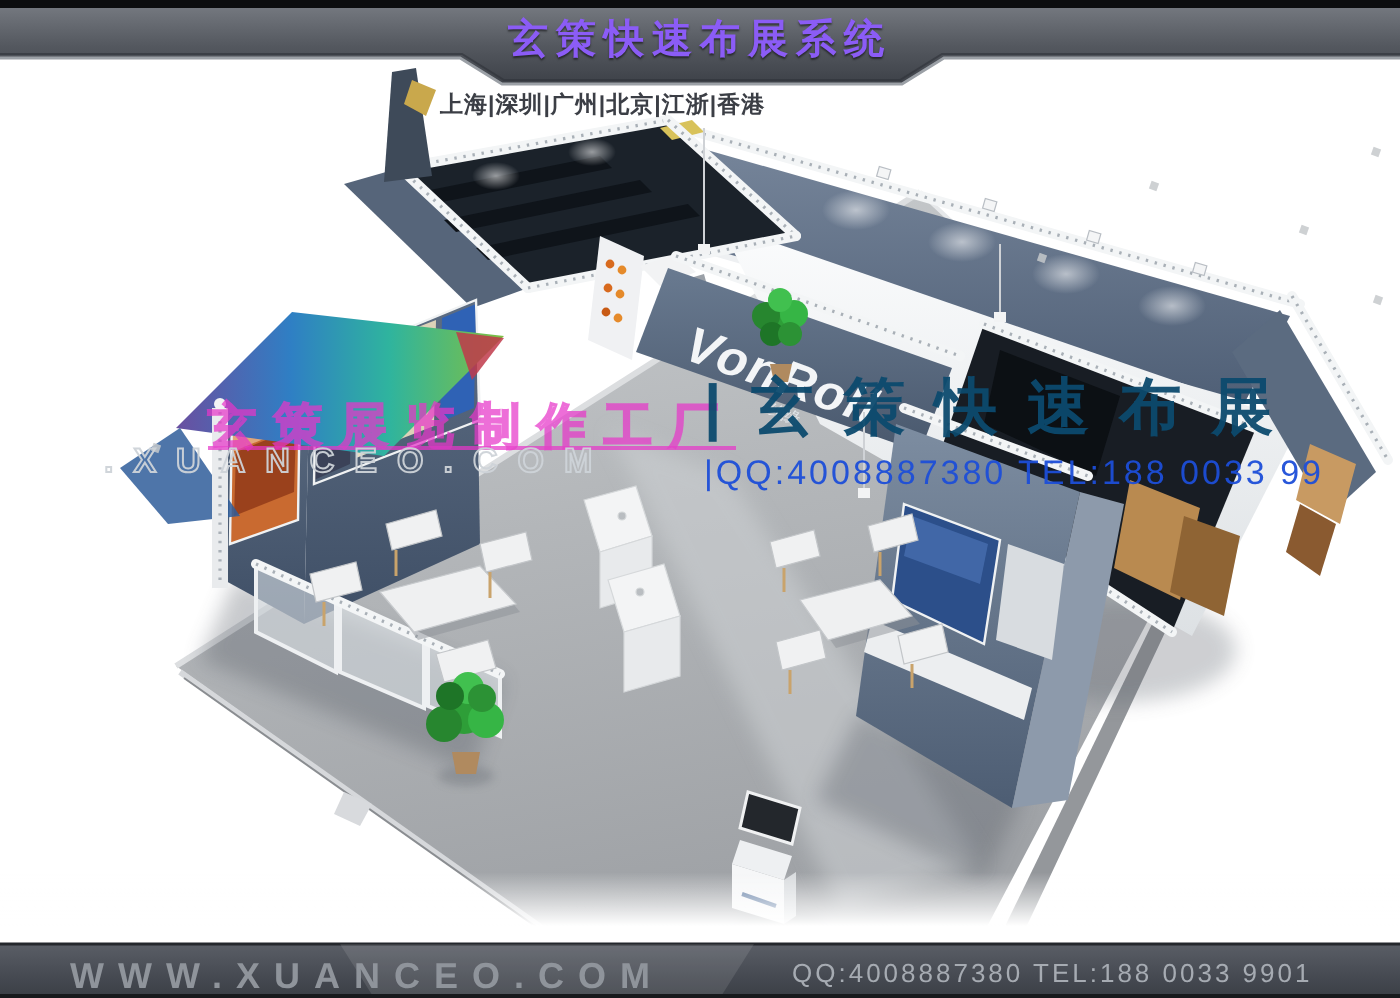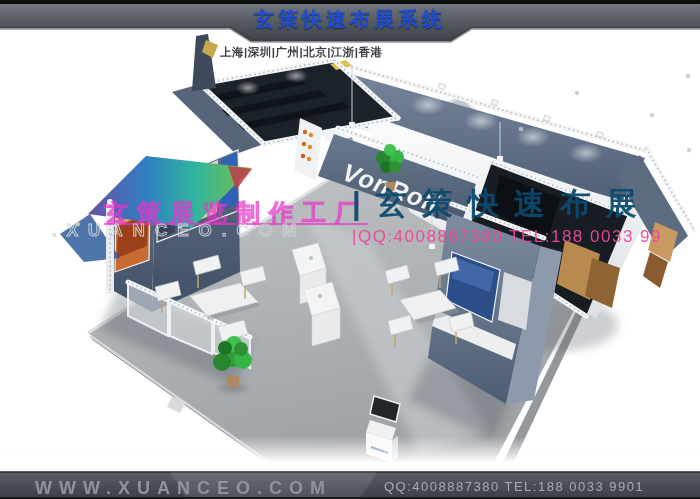--- a/index.html
+++ b/index.html
@@ -5,21 +5,21 @@
   html,body{margin:0;padding:0;}
   body{
     width:700px;height:499px;position:relative;overflow:hidden;background:#ffffff;
     font-family:"Liberation Sans","DejaVu Sans",sans-serif;
   }
   .abs{position:absolute;}
   
   #header-svg{left:0;top:0;}
   #page-title{
     left:0;right:0;top:6px;text-align:center;
-    font-size:20px;font-weight:bold;letter-spacing:4px;color:#1d4ed8;
+    font-size:20px;font-weight:bold;letter-spacing:4px;color:#8b5cf6;
     text-shadow:0 1px 1px rgba(0,0,0,.5);
   }
   #cities-line{
     left:196px;top:45px;font-size:11.5px;font-weight:600;color:#3b3e45;letter-spacing:.5px;margin-left:24px;
   }
   
   #scene{left:0;top:0;}
   .beadW{stroke:#f3f5f6;stroke-width:5;stroke-linecap:round;}
   .beadD{stroke:#a9b0b7;stroke-width:1.6;stroke-dasharray:1.2 3.4;fill:none;}
   .frame{fill:none;stroke:#f0f2f3;stroke-width:1.2;}
@@ -31,29 +31,29 @@
   }
   #wm-domain{
     left:52px;top:221px;font-size:17px;font-weight:bold;letter-spacing:10px;
     color:transparent;-webkit-text-stroke:1px #ced3d8;opacity:.95;
   }
   #wm-slogan{
     left:352px;top:183px;font-size:31px;font-weight:bold;letter-spacing:15px;
     color:#0c4a6e;opacity:.95;
   }
   #wm-contact{
-    left:352px;top:227px;font-size:17px;letter-spacing:1.5px;color:#ec4899;opacity:.95;
+    left:352px;top:227px;font-size:17px;letter-spacing:1.5px;color:#1d4ed8;opacity:.95;
   }
   
   #footer-svg{left:0;top:460px;}
   #footer-website{
     left:35px;top:478px;font-size:18px;font-weight:bold;letter-spacing:7px;color:#8f949b;
   }
   #footer-contact{
-    left:384px;top:479px;font-size:13px;letter-spacing:1.5px;color:#a6abb2;
+    left:396px;top:479px;font-size:13px;letter-spacing:1.5px;color:#a6abb2;
   }
 </style>
 </head>
 <body>
 
 <svg id="scene" class="abs" width="700" height="499" viewBox="0 0 700 499">
   <defs>
     <linearGradient id="gFloor" x1="0" y1="0" x2="0.25" y2="1">
       <stop offset="0" stop-color="#cbced0"></stop>
         <stop offset="0.5" stop-color="#b3b6b9"></stop>

